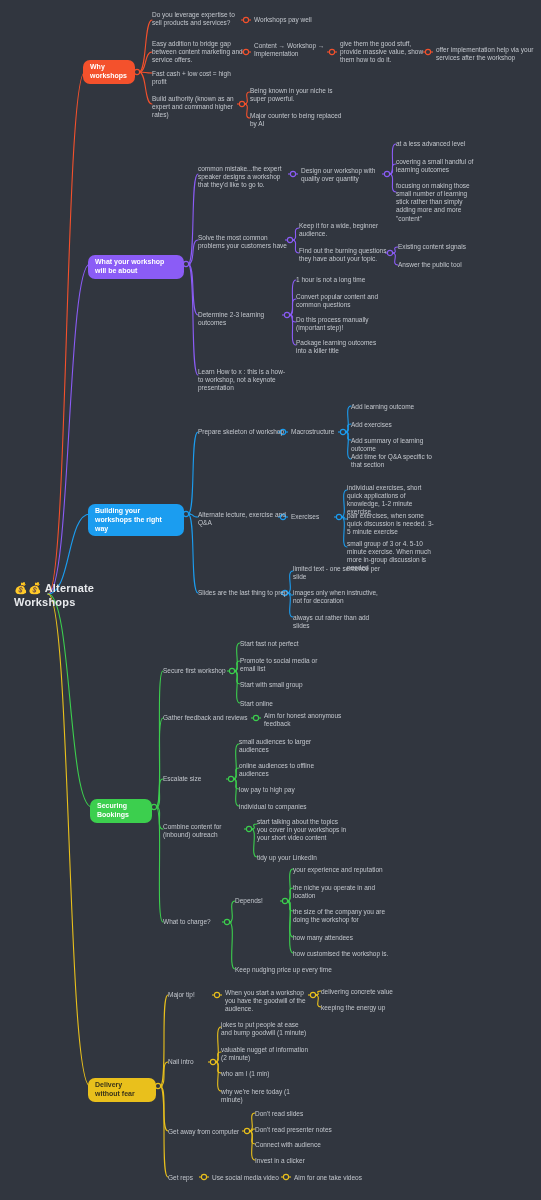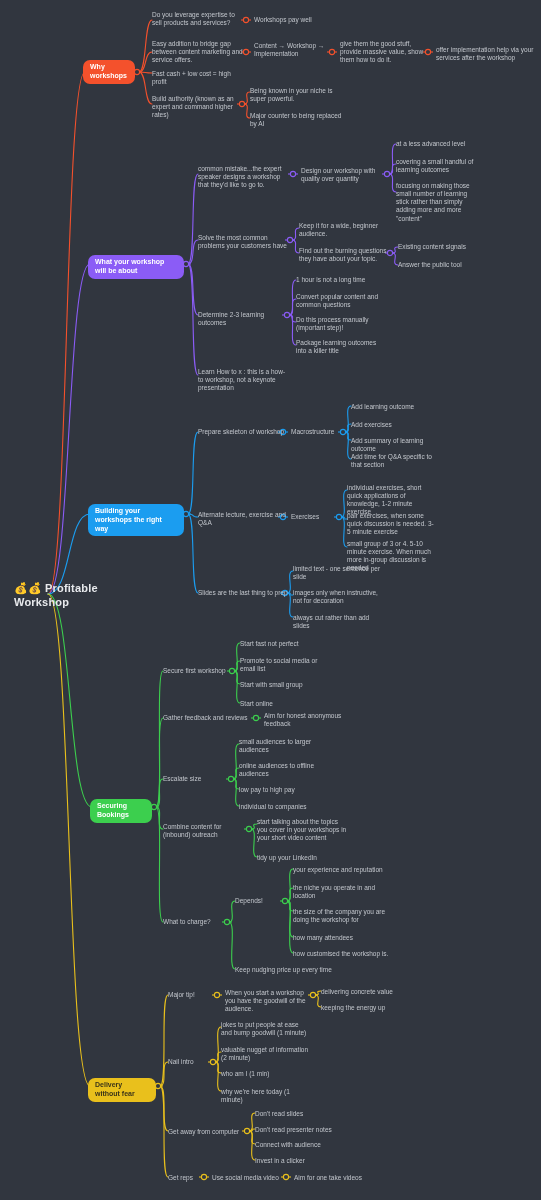--- a/index.html
+++ b/index.html
@@ -205,21 +205,21 @@
       <line x1="242" y1="1131" x2="244.4" y2="1131" stroke="#e9c01c" stroke-width="1.1"></line>
       <line x1="249.6" y1="1131" x2="252" y2="1131" stroke="#e9c01c" stroke-width="1.1"></line>
       <circle cx="204" cy="1177" r="2.6" fill="#31363f" stroke="#e9c01c" stroke-width="1.1"></circle>
       <line x1="199" y1="1177" x2="201.4" y2="1177" stroke="#e9c01c" stroke-width="1.1"></line>
       <line x1="206.6" y1="1177" x2="209" y2="1177" stroke="#e9c01c" stroke-width="1.1"></line>
       <circle cx="286" cy="1177" r="2.6" fill="#31363f" stroke="#e9c01c" stroke-width="1.1"></circle>
       <line x1="281" y1="1177" x2="283.4" y2="1177" stroke="#e9c01c" stroke-width="1.1"></line>
       <line x1="288.6" y1="1177" x2="291" y2="1177" stroke="#e9c01c" stroke-width="1.1"></line>
     </svg>
   <div id="nodes">
-      <div class="node root" style="left:14px;top:582px;width:90px;"><span class="emoji">💰💰</span> <span>Profitable Workshop</span></div>
+      <div class="node root" style="left:14px;top:582px;width:90px;"><span class="emoji">💰💰</span> <span>Alternate Workshops</span></div>
       <div class="node pill red" style="left:83px;top:60px;width:52px;">Why workshops</div>
       <div class="node leaf" style="left:152px;top:11px;width:92px;">Do you leverage expertise to sell products and services?</div>
       <div class="node leaf" style="left:152px;top:40px;width:92px;">Easy addition to bridge gap between content marketing and service offers.</div>
       <div class="node leaf" style="left:152px;top:70px;width:92px;">Fast cash + low cost = high profit</div>
       <div class="node leaf" style="left:152px;top:95px;width:92px;">Build authority (known as an expert and command higher rates)</div>
       <div class="node leaf" style="left:254px;top:16px;width:80px;">Workshops pay well</div>
       <div class="node leaf" style="left:254px;top:42px;width:72px;">Content → Workshop → Implementation</div>
       <div class="node leaf" style="left:340px;top:40px;width:90px;">give them the good stuff, provide massive value, show them how to do it.</div>
       <div class="node leaf" style="left:436px;top:46px;width:98px;">offer implementation help via your services after the workshop</div>
       <div class="node leaf" style="left:250px;top:87px;width:92px;">Being known in your niche is super powerful.</div>

